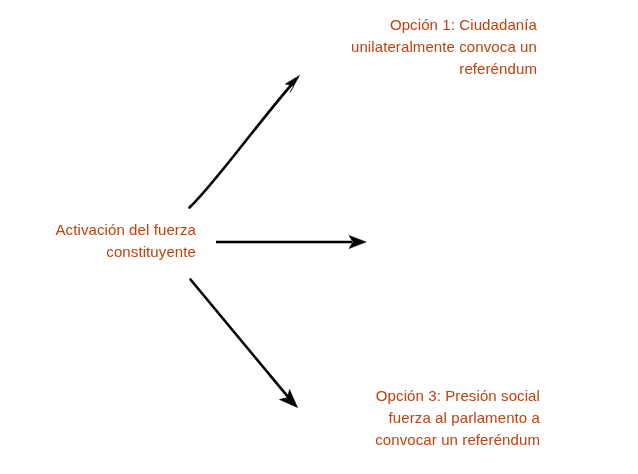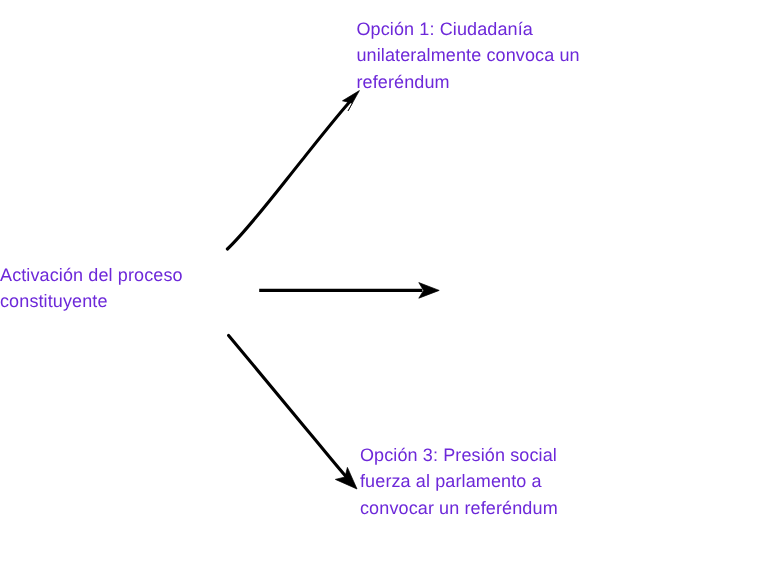--- a/index.html
+++ b/index.html
@@ -22,45 +22,45 @@
   }
   .arrow-layer {
     position: absolute;
     left: 0;
     top: 0;
     width: 638px;
     height: 474px;
   }
   .node-label {
     position: absolute;
-    text-align: left;
+    text-align: right;
     font-size: 15px;
     line-height: 22px;
-    color: #6d28d9;
+    color: #c2410c;
     white-space: pre-line;
     letter-spacing: 0.1px;
   }
   #source-node {
     left: 0px;
     top: 219px;
     width: 196px;
   }
   #option-1-node {
     left: 297px;
     top: 14px;
     width: 240px;
   }
   #option-2-node {
     left: 360px;
     top: 203px;
     width: 240px;
   }
   #option-3-node {
     left: 300px;
-    top: 369px;
+    top: 385px;
     width: 240px;
   }
 </style>
 </head>
 <body>
 
 <div id="diagram-canvas">
 
   <svg class="arrow-layer" viewBox="0 0 638 474" width="638" height="474">
 
@@ -74,21 +74,21 @@
       <path d="M 366 242 L 349 248.5 L 353 242 L 349 235.5 Z" fill="#000000" stroke="#000000" stroke-width="0.6" stroke-linejoin="round"></path>
     </g>
 
     <g>
       <path d="M 190.5 279.5 C 206 298 230 327 254 356 C 270 375 282 390 290.5 399.5" fill="none" stroke="#000000" stroke-width="2.6" stroke-linecap="round"></path>
       <path d="M 297.5 407.5 L 279.5 399.5 L 287.5 397.5 L 289.5 389.5 Z" fill="#000000" stroke="#000000" stroke-width="0.6" stroke-linejoin="round"></path>
     </g>
 
   </svg>
 
-  <div class="node-label" id="source-node">Activación del proceso
+  <div class="node-label" id="source-node">Activación del fuerza
 constituyente</div>
 
   <div class="node-label" id="option-1-node">Opción 1: Ciudadanía
 unilateralmente convoca un
 referéndum</div>
 
 
   <div class="node-label" id="option-3-node">Opción 3: Presión social
 fuerza al parlamento a
 convocar un referéndum</div>

